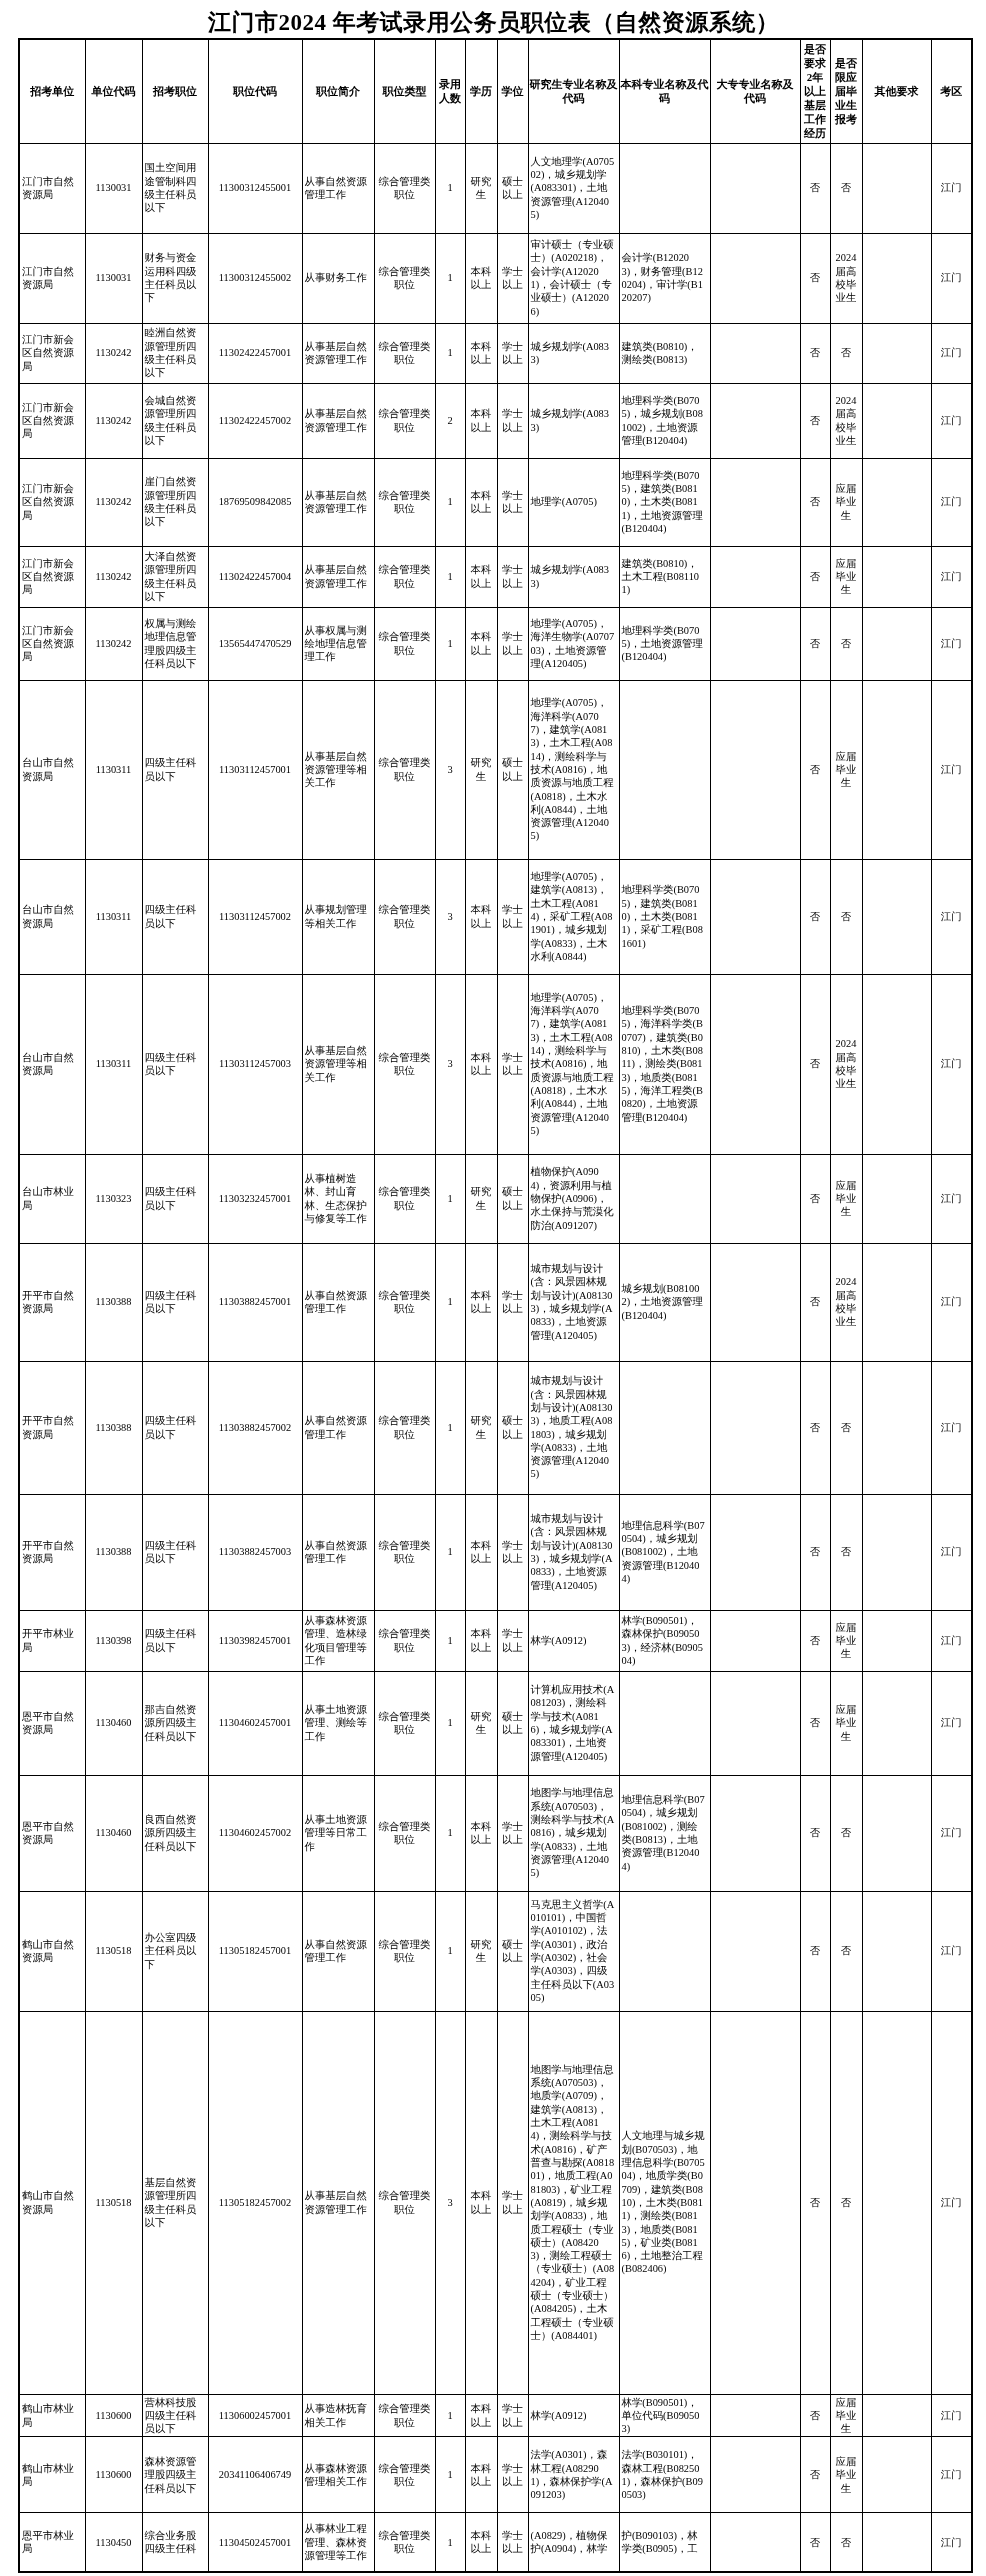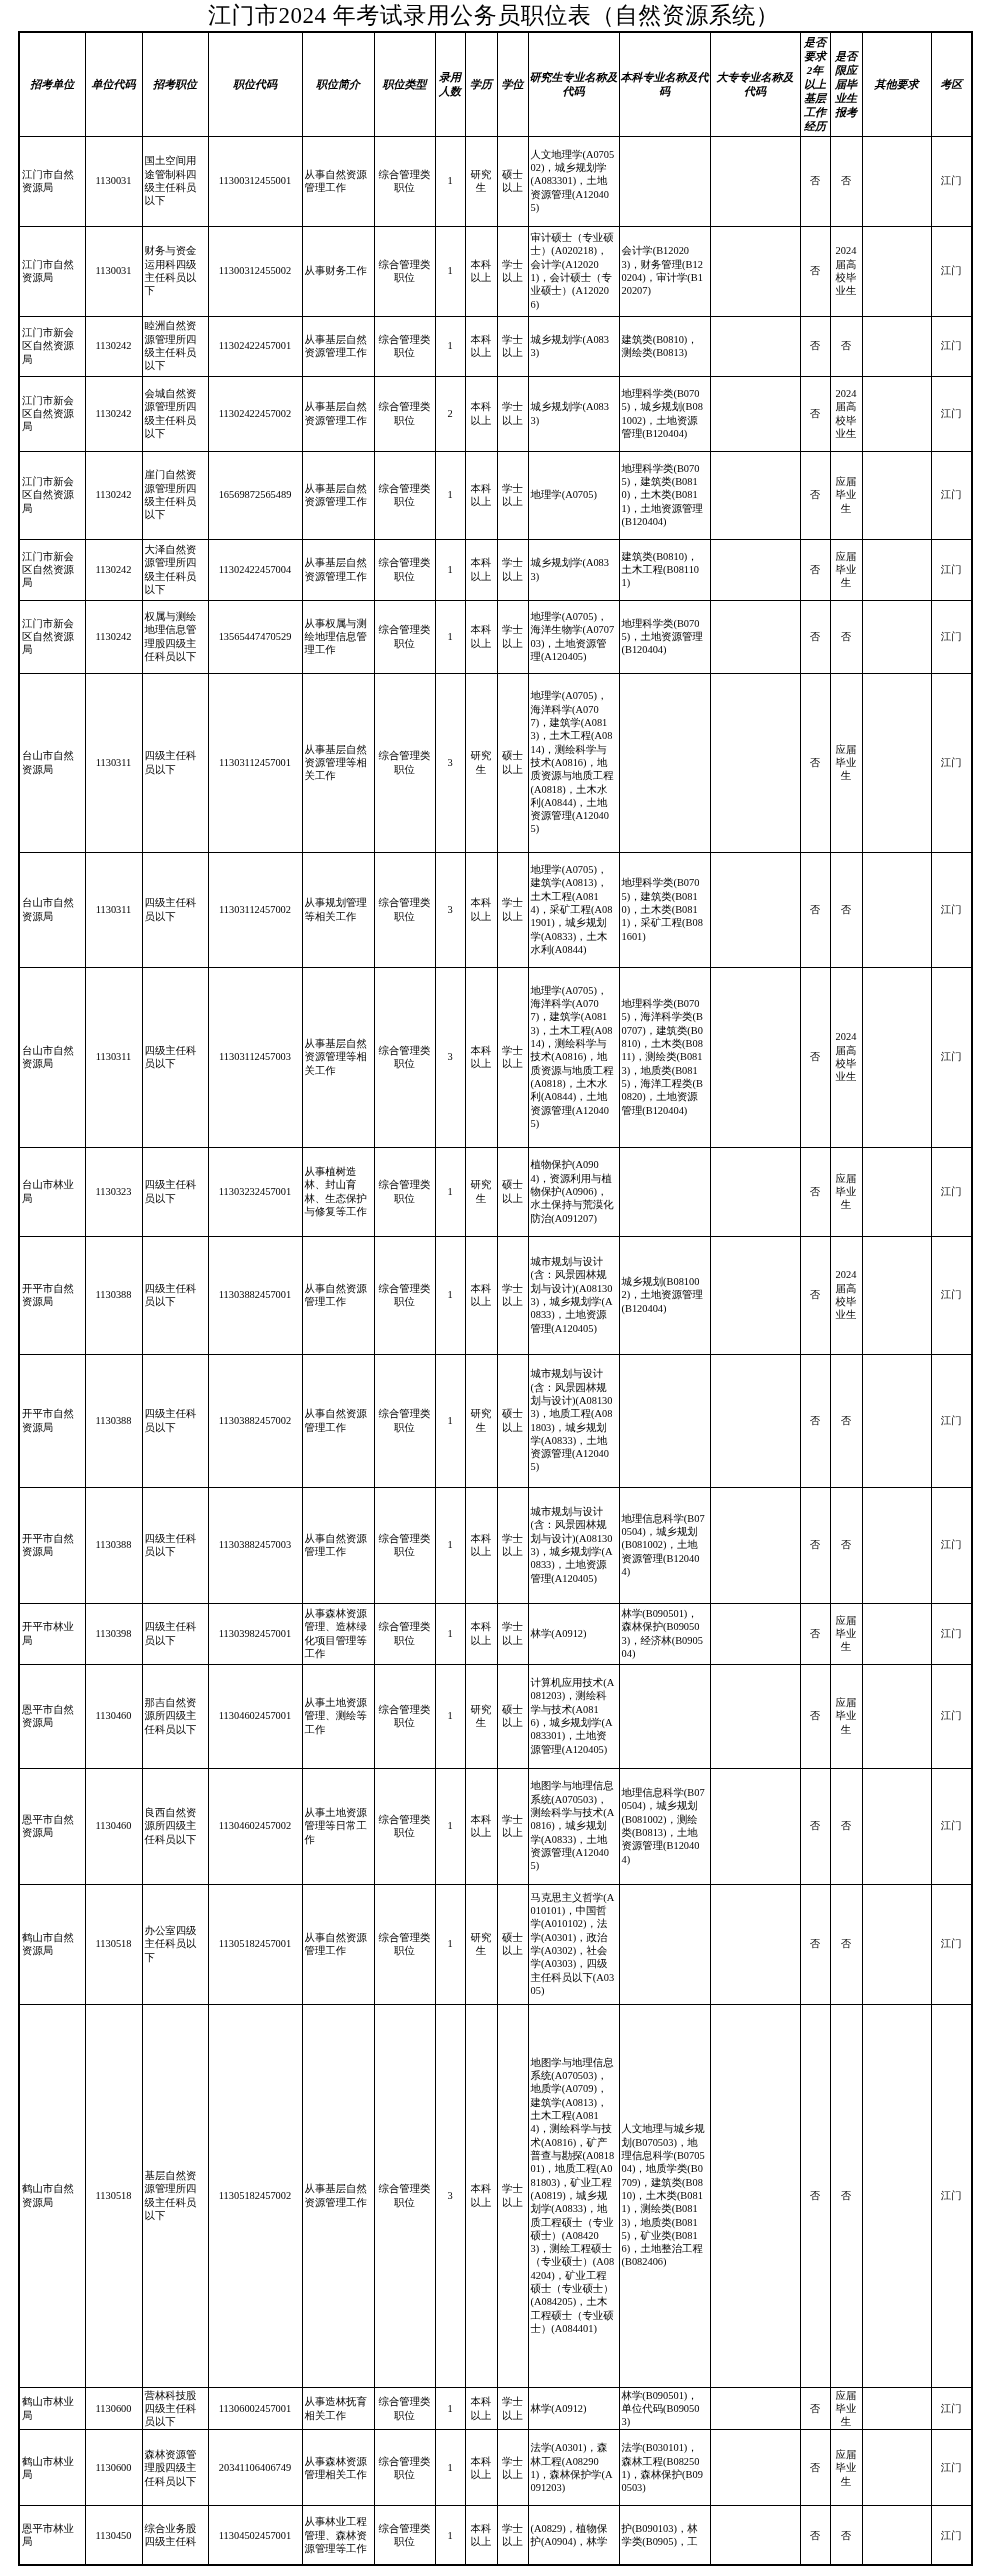--- a/index.html
+++ b/index.html
@@ -2,35 +2,35 @@
 <html><head>
 <meta charset="utf-8">
 <style>
   html,body{margin:0;padding:0;background:#ffffff;}
   .page{
     width:987px;height:2576px;background:#ffffff;color:#000;
     font-family:"Liberation Serif","DejaVu Serif",serif;
     overflow:hidden;position:relative;
   }
   .title{
-    text-align:center;font-weight:normal;font-size:23px;
-    height:30px;letter-spacing:0.5px;white-space:nowrap;
+    text-align:center;font-weight:bold;font-size:23px;
+    padding-top:7px;height:30px;letter-spacing:0.5px;white-space:nowrap;
   }
   table.positions{
     border-collapse:collapse;table-layout:fixed;
     margin:1px 0 0 18px;width:951px;
     border:2px solid #000;
   }
   th,td{
     border:1px solid #000;
     font-size:10.4px;line-height:1.28;
     padding:1px 2px;vertical-align:middle;
     word-break:break-all;overflow:hidden;
   }
-  th{font-weight:bold;text-align:center;font-size:11px;padding:2px 1px;font-style:italic;}
+  th{font-weight:bold;text-align:center;font-size:11px;padding:2px 1px;}
   td.c{text-align:center;}
   td.l{text-align:left;}
 </style>
 </head>
 <body>
 
 <div class="page">
   <div class="title">江门市2024 年考试录用公务员职位表（自然资源系统）</div>
   <table class="positions">
     <colgroup>
@@ -141,21 +141,21 @@
           <td class="l"></td>
           <td class="c">否</td>
           <td class="c">2024届高校毕业生</td>
           <td class="c"></td>
           <td class="c">江门</td>
         </tr>
         <tr style="height: 88px;">
           <td class="l">江门市新会区自然资源局</td>
           <td class="c">1130242</td>
           <td class="l">崖门自然资源管理所四级主任科员以下</td>
-          <td class="c">16569872565489</td>
+          <td class="c">18769509842085</td>
           <td class="l">从事基层自然资源管理工作</td>
           <td class="c">综合管理类职位</td>
           <td class="c">1</td>
           <td class="c">本科以上</td>
           <td class="c">学士以上</td>
           <td class="l">地理学(A0705)</td>
           <td class="l">地理科学类(B0705)，建筑类(B0810)，土木类(B0811)，土地资源管理(B120404)</td>
           <td class="l"></td>
           <td class="c">否</td>
           <td class="c">应届毕业生</td>

